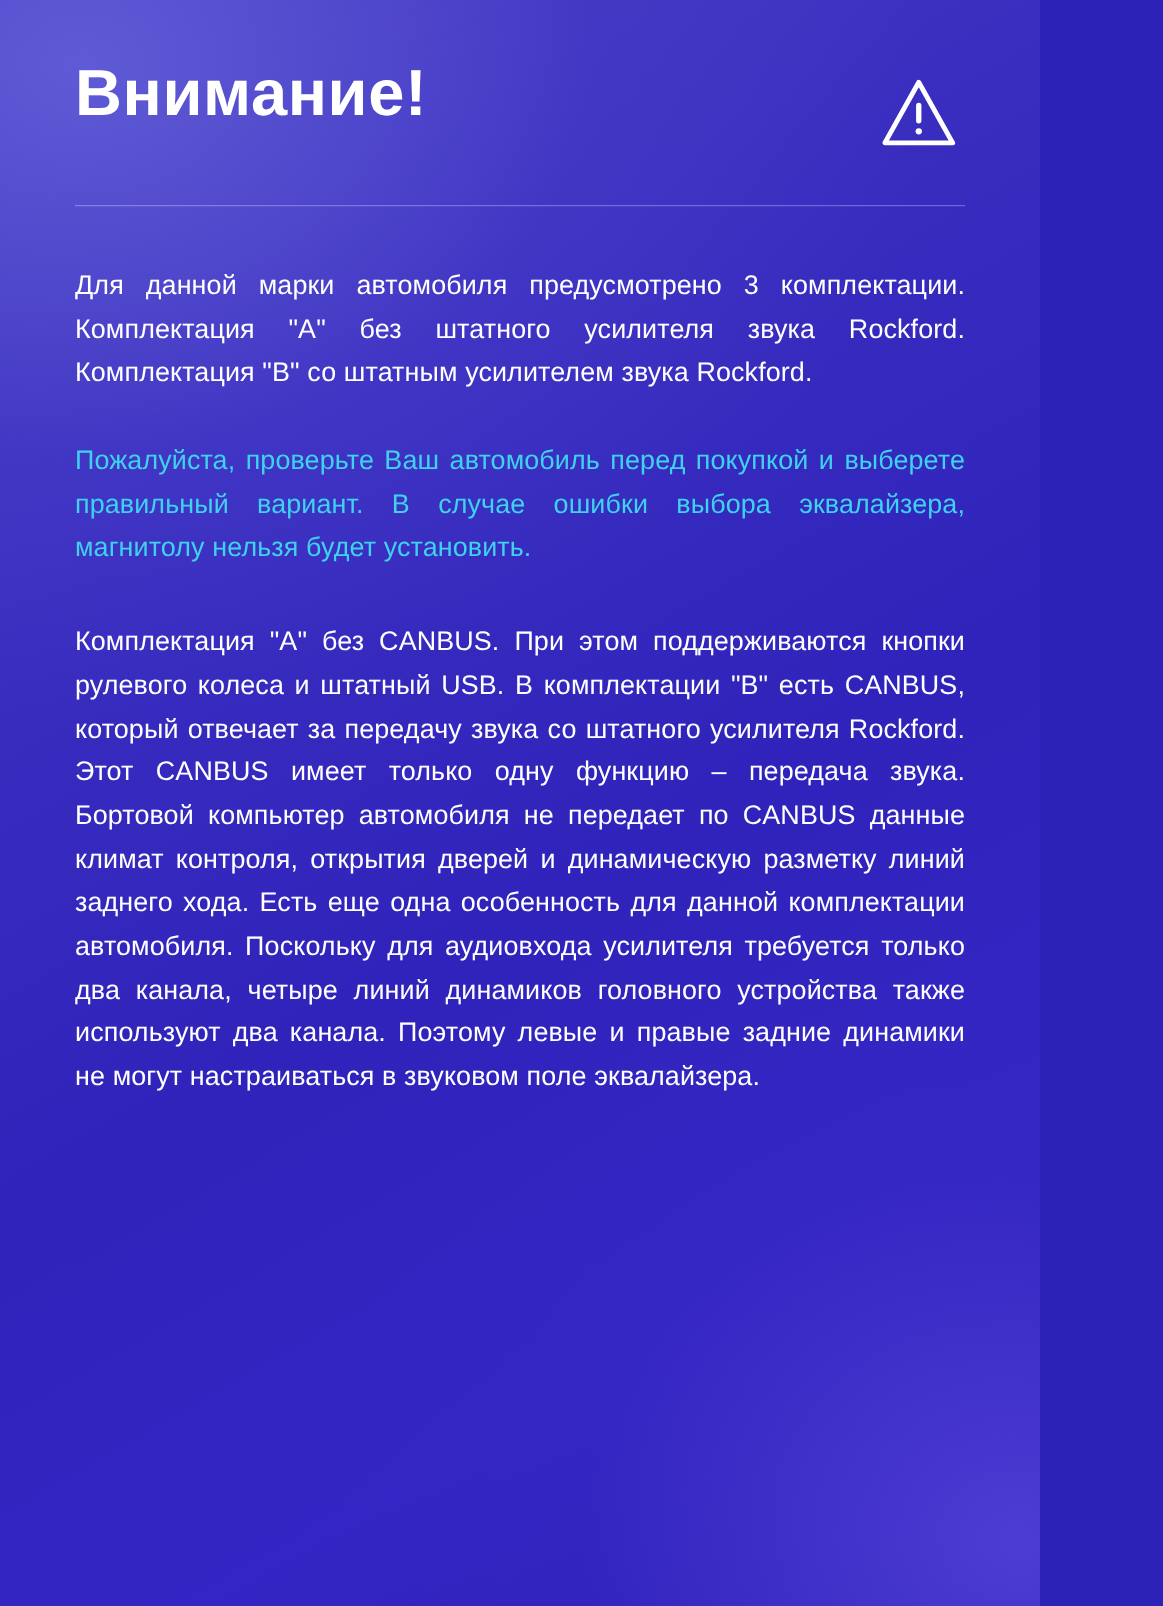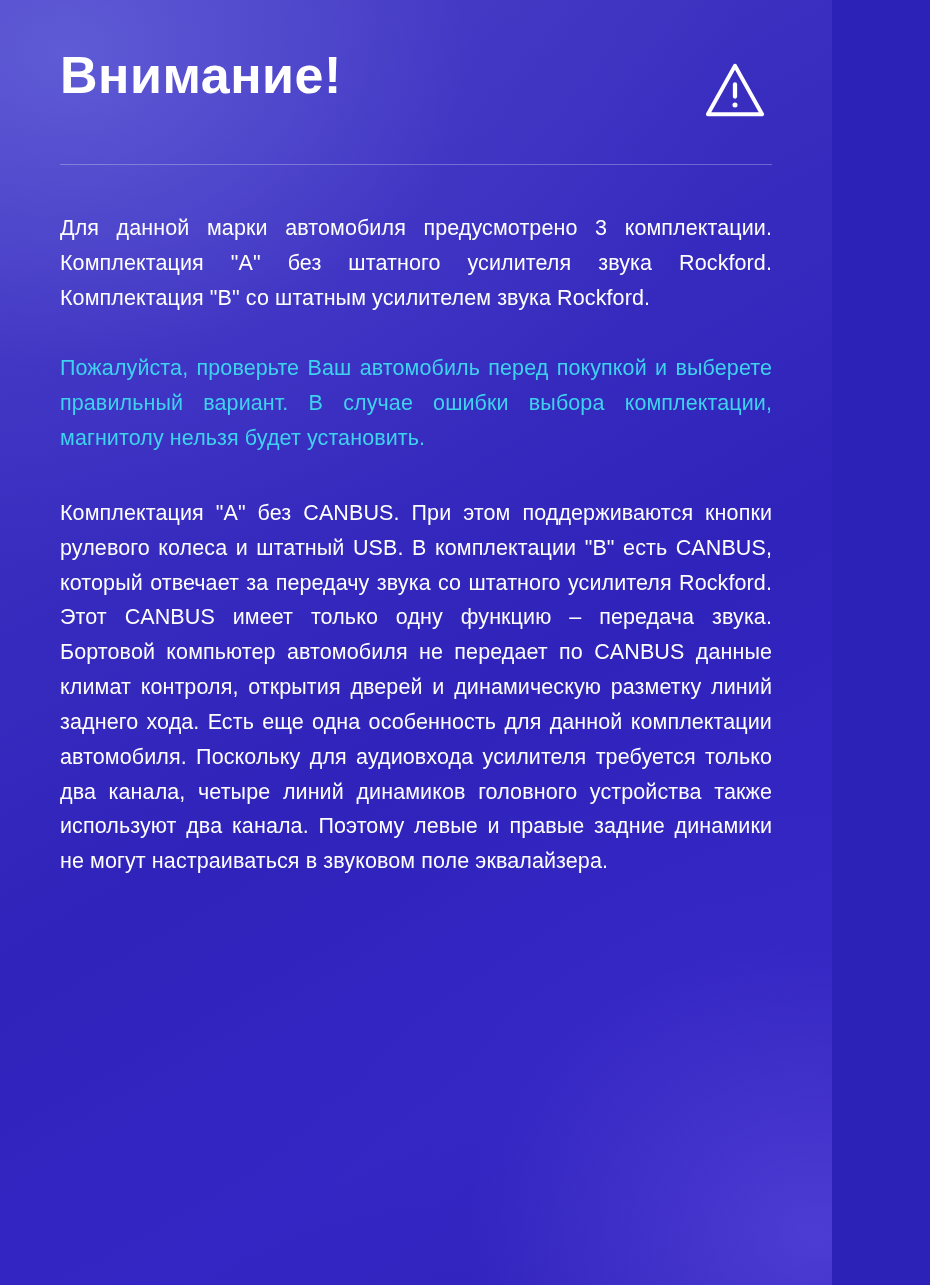--- a/index.html
+++ b/index.html
@@ -88,17 +88,17 @@
         <rect x="29.8" y="23" width="4.4" height="17" rx="2.2" fill="#ffffff"></rect>
         <circle cx="32" cy="46.5" r="2.6" fill="#ffffff"></circle>
       </svg>
     </span>
   </div>
 
   <div class="divider"></div>
 
   <div class="body-text">
     <p class="para block-a">Для данной марки автомобиля предусмотрено 3 комплектации. Комплектация "А" без штатного усилителя звука Rockford. Комплектация "В" со штатным усилителем звука Rockford.</p>
-    <p class="para highlight block-b">Пожалуйста, проверьте Ваш автомобиль перед покупкой и выберете правильный вариант. В случае ошибки выбора комплектации, магнитолу нельзя будет установить.</p>
+    <p class="para highlight block-b">Пожалуйста, проверьте Ваш автомобиль перед покупкой и выберете правильный вариант. В случае ошибки выбора эквалайзера, магнитолу нельзя будет установить.</p>
     <p class="para">Комплектация "А" без CANBUS. При этом поддерживаются кнопки рулевого колеса и штатный USB. В комплектации "В" есть CANBUS, который отвечает за передачу звука со штатного усилителя Rockford. Этот CANBUS имеет только одну функцию – передача звука. Бортовой компьютер автомобиля не передает по CANBUS данные климат контроля, открытия дверей и динамическую разметку линий заднего хода. Есть еще одна особенность для данной комплектации автомобиля. Поскольку для аудиовхода усилителя требуется только два канала, четыре линий динамиков головного устройства также используют два канала. Поэтому левые и правые задние динамики не могут настраиваться в звуковом поле эквалайзера.</p>
   </div>
 
 </div>
 
 </body></html>

